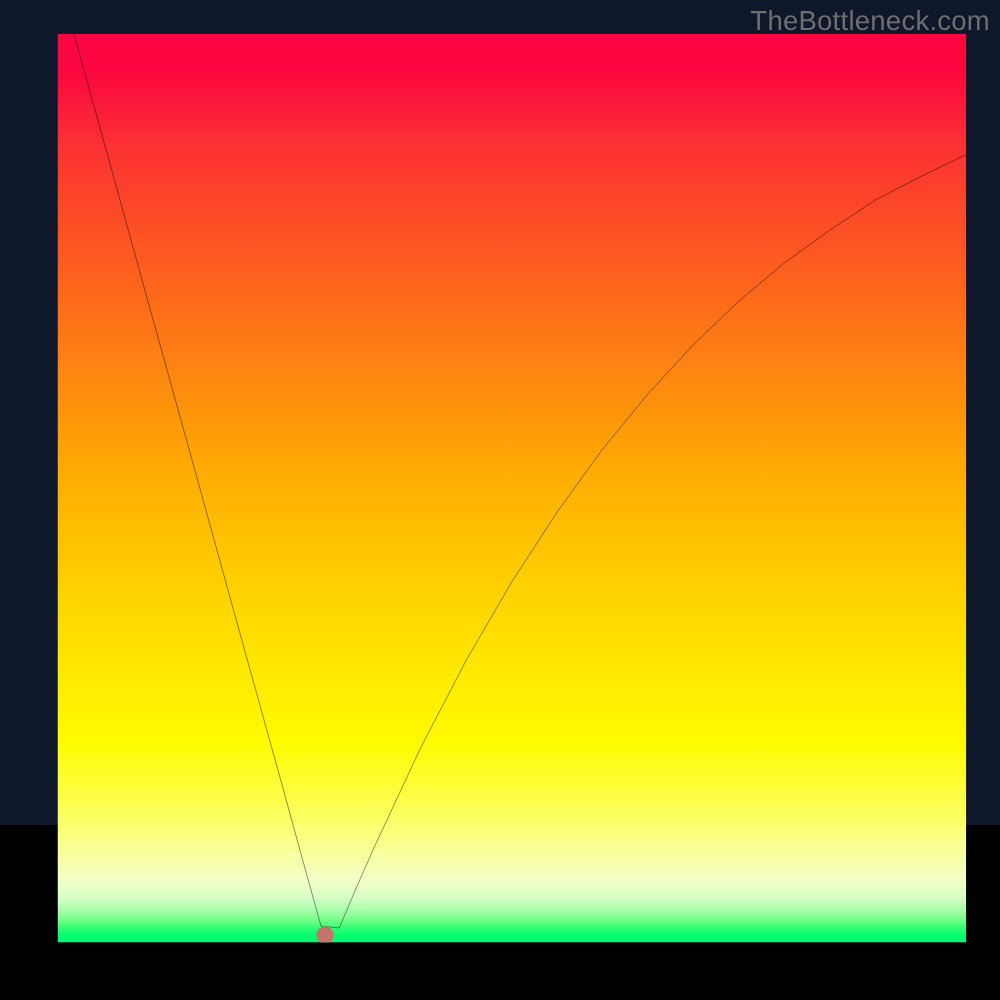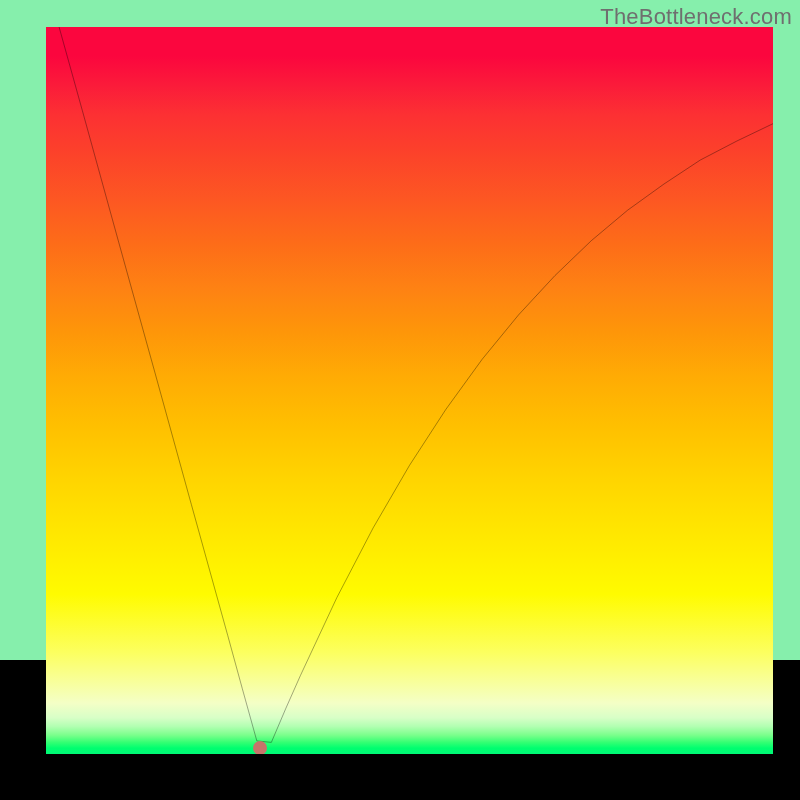--- a/index.html
+++ b/index.html
@@ -8,21 +8,21 @@
     width: 800px;
     height: 800px;
     overflow: hidden;
     background: #000;
     font-family: Arial, Helvetica, sans-serif;
   }
   .frame {
     position: relative;
     width: 800px;
     height: 660px;
-    background: #86efac;
+    background: #0f172a;
   }
   .plot-area {
     position: absolute;
     left: 46px;
     top: 27px;
     width: 727px;
     height: 727px;
     overflow: hidden;
   }
   .gradient-bg {

